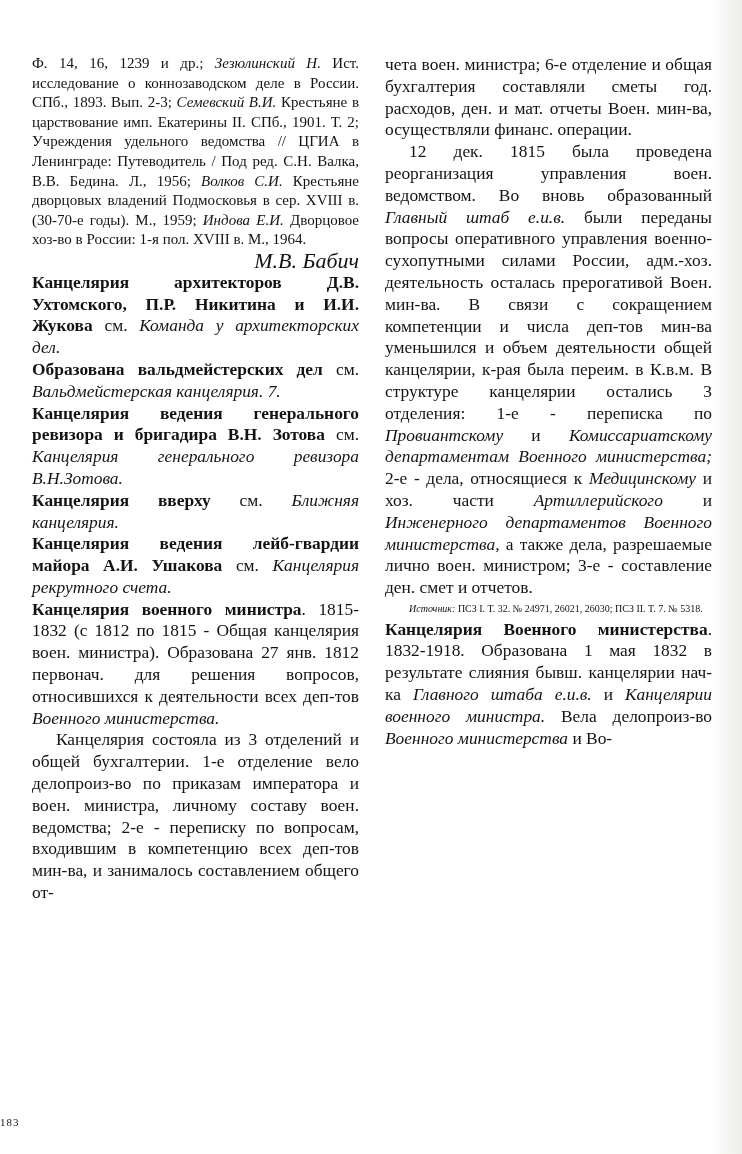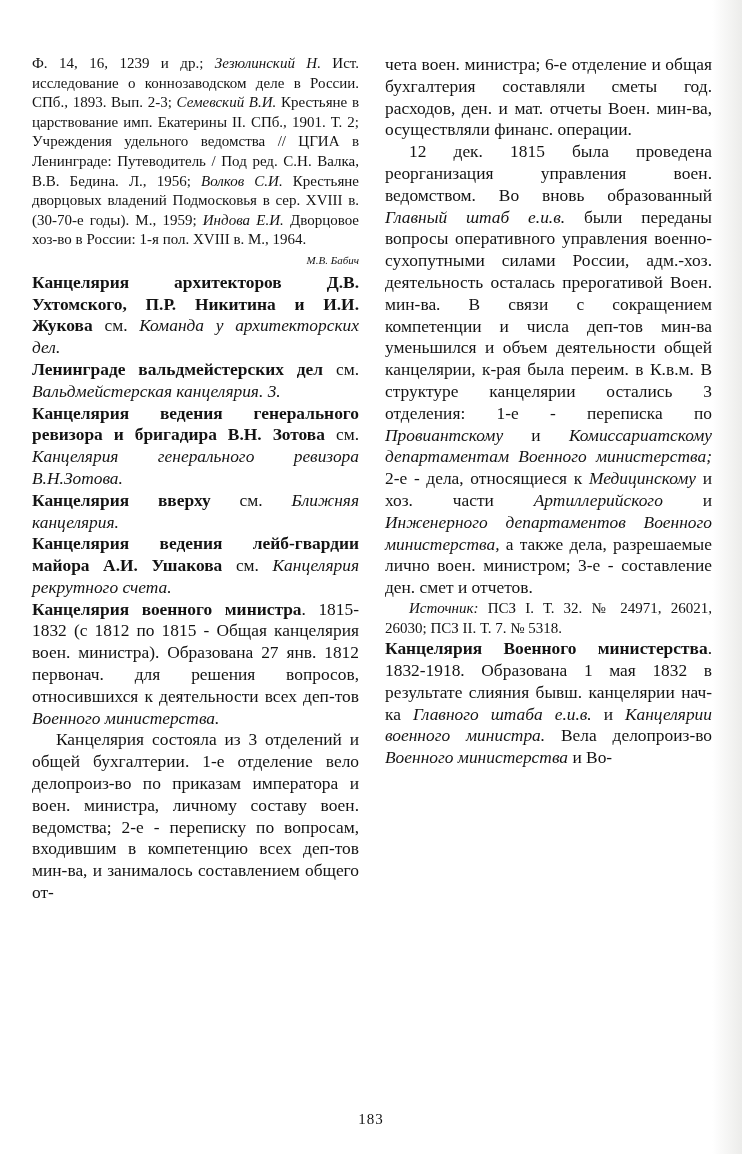--- a/index.html
+++ b/index.html
@@ -32,60 +32,60 @@
     margin: 0;
   }
   
   .bib {
     font-size: 15px;
     line-height: 19.6px;
   }
   .sig {
     text-align: right;
     font-style: italic;
-    font-size: 11px;
+    font-size: 22px;
     margin-top: 4px;
   }
   .entry {
     margin-top: 14px;
   }
   .para {
     text-indent: 24px;
   }
   .cont {}
   .src {
-    font-size: 15px;
+    font-size: 10px;
     line-height: 19.6px;
     margin-top: 9px;
     text-indent: 24px;
   }
   
   .r { }
   .i { font-style: italic; }
   .b { font-weight: 700; }
   .page-number {
     position: absolute;
     left: 0;
     bottom: 26px;
     width: 100%;
-    text-align: center;
-    font-size: 15px;
+    text-align: left;
+    font-size: 11px;
     letter-spacing: 1px;
   }
 </style>
 </head>
 <body>
 
 <div class="page">
   <div class="columns">
     <div class="column" id="col-left">
         <p class="block bib"><span class="r">Ф. 14, 16, 1239 и др.; </span><span class="i">Зезюлинский Н.</span><span class="r"> Ист. исследование о коннозаводском деле в России. СПб., 1893. Вып. 2-3; </span><span class="i">Семевский В.И.</span><span class="r"> Крестьяне в царствование имп. Екатерины II. СПб., 1901. Т. 2; Учреждения удельного ведомства // ЦГИА в Ленинграде: Путеводитель / Под ред. С.Н. Валка, В.В. Бедина. Л., 1956; </span><span class="i">Волков С.И.</span><span class="r"> Крестьяне дворцовых владений Подмосковья в сер. XVIII в. (30-70-е годы). М., 1959; </span><span class="i">Индова Е.И.</span><span class="r"> Дворцовое хоз-во в России: 1-я пол. XVIII в. М., 1964.</span></p>
         <p class="block sig"><span class="i">М.В. Бабич</span></p>
         <p class="block entry"><span class="b">Канцелярия архитекторов Д.В. Ухтомского, П.Р. Никитина и И.И. Жукова</span><span class="r"> см. </span><span class="i">Команда у архитекторских дел.</span></p>
-        <p class="block entry"><span class="b">Ленинграде вальдмейстерских дел</span><span class="r"> см. </span><span class="i">Вальдмейстерская канцелярия. 3.</span></p>
+        <p class="block entry"><span class="b">Образована вальдмейстерских дел</span><span class="r"> см. </span><span class="i">Вальдмейстерская канцелярия. 7.</span></p>
         <p class="block entry"><span class="b">Канцелярия ведения генерального ревизора и бригадира В.Н. Зотова</span><span class="r"> см. </span><span class="i">Канцелярия генерального ревизора В.Н.Зотова.</span></p>
         <p class="block entry"><span class="b">Канцелярия вверху</span><span class="r"> см. </span><span class="i">Ближняя канцелярия.</span></p>
         <p class="block entry"><span class="b">Канцелярия ведения лейб-гвардии майора А.И. Ушакова</span><span class="r"> см. </span><span class="i">Канцелярия рекрутного счета.</span></p>
         <p class="block entry"><span class="b">Канцелярия военного министра</span><span class="r">. 1815-1832 (с 1812 по 1815 - Общая канцелярия воен. министра). Образована 27 янв. 1812 первонач. для решения вопросов, относившихся к деятельности всех деп-тов </span><span class="i">Военного министерства.</span></p>
         <p class="block para"><span class="r">Канцелярия состояла из 3 отделений и общей бухгалтерии. 1-е отделение вело делопроиз-во по приказам императора и воен. министра, личному составу воен. ведомства; 2-е - переписку по вопросам, входившим в компетенцию всех деп-тов мин-ва, и занималось составлением общего от-</span></p>
       </div>
     <div class="column" id="col-right">
         <p class="block cont"><span class="r">чета воен. министра; 6-е отделение и общая бухгалтерия составляли сметы год. расходов, ден. и мат. отчеты Воен. мин-ва, осуществляли финанс. операции.</span></p>
         <p class="block para"><span class="r">12 дек. 1815 была проведена реорганизация управления воен. ведомством. Во вновь образованный </span><span class="i">Главный штаб е.и.в.</span><span class="r"> были переданы вопросы оперативного управления военно-сухопутными силами России, адм.-хоз. деятельность осталась прерогативой Воен. мин-ва. В связи с сокращением компетенции и числа деп-тов мин-ва уменьшился и объем деятельности общей канцелярии, к-рая была переим. в К.в.м. В структуре канцелярии остались 3 отделения: 1-е - переписка по </span><span class="i">Провиантскому</span><span class="r"> и </span><span class="i">Комиссариатскому департаментам Военного министерства;</span><span class="r"> 2-е - дела, относящиеся к </span><span class="i">Медицинскому</span><span class="r"> и хоз. части </span><span class="i">Артиллерийского</span><span class="r"> и </span><span class="i">Инженерного департаментов Военного министерства,</span><span class="r"> а также дела, разрешаемые лично воен. министром; 3-е - составление ден. смет и отчетов.</span></p>
         <p class="block src"><span class="i">Источник:</span><span class="r"> ПСЗ I. Т. 32. № 24971, 26021, 26030; ПСЗ II. Т. 7. № 5318.</span></p>

